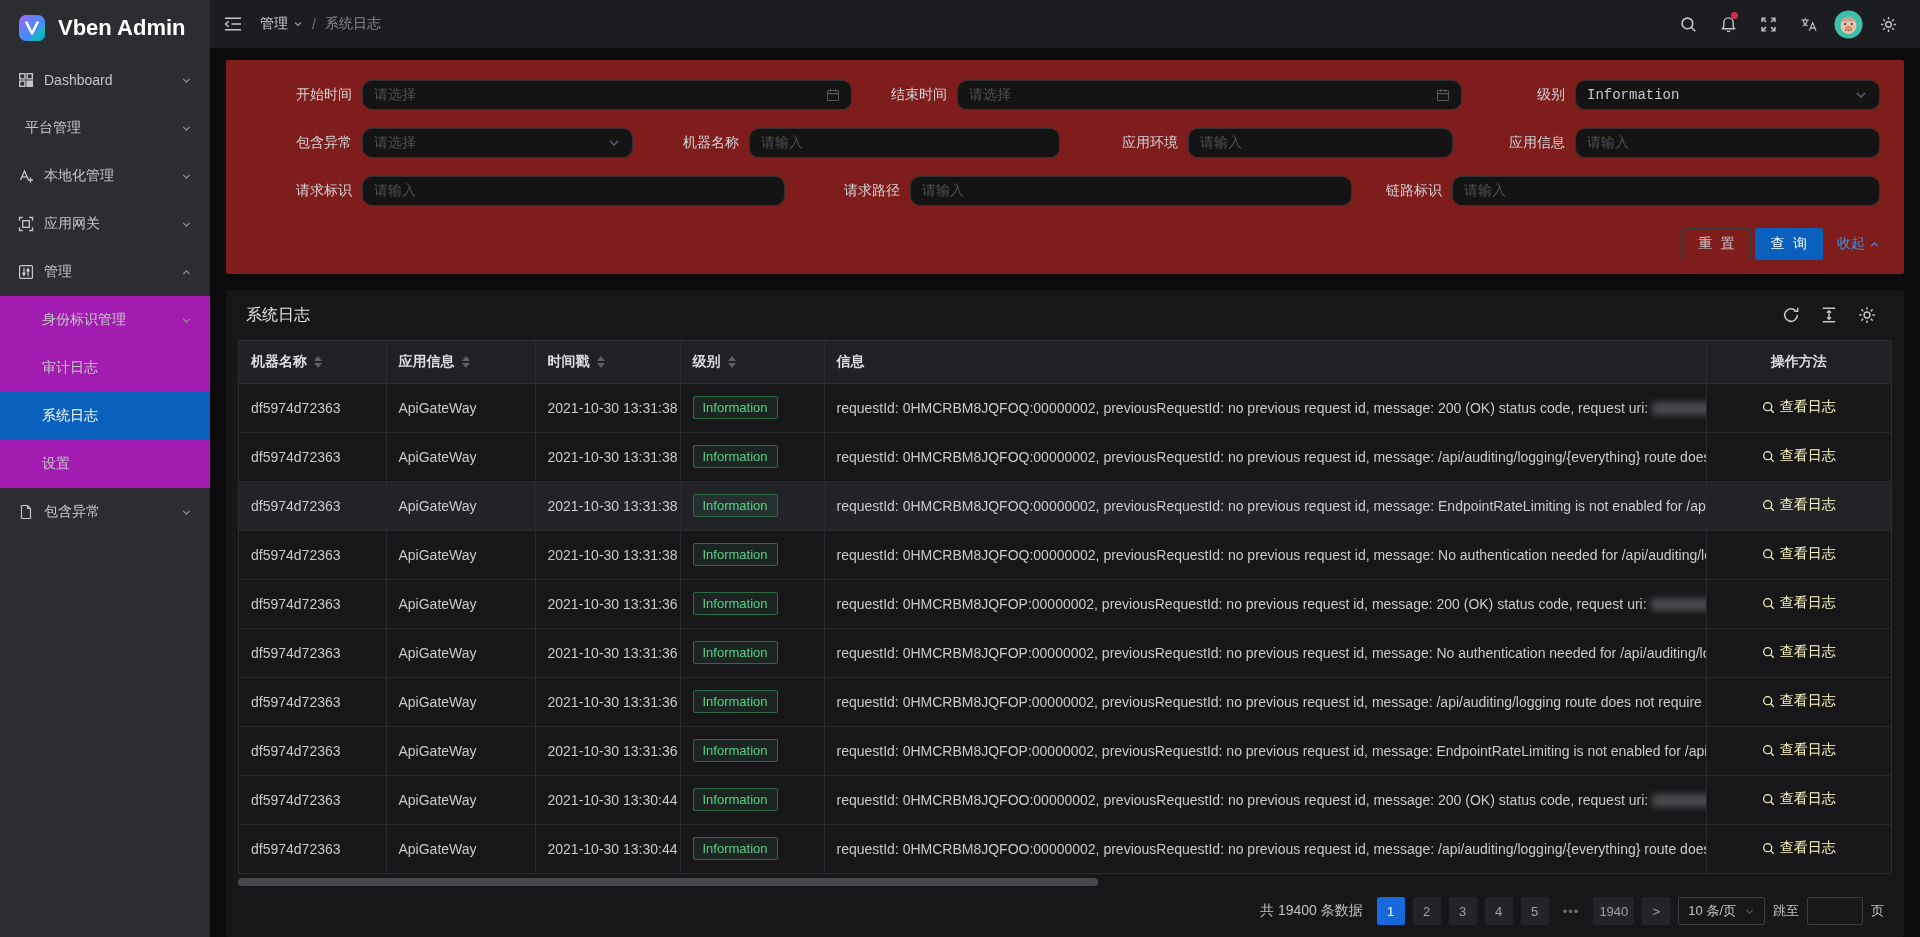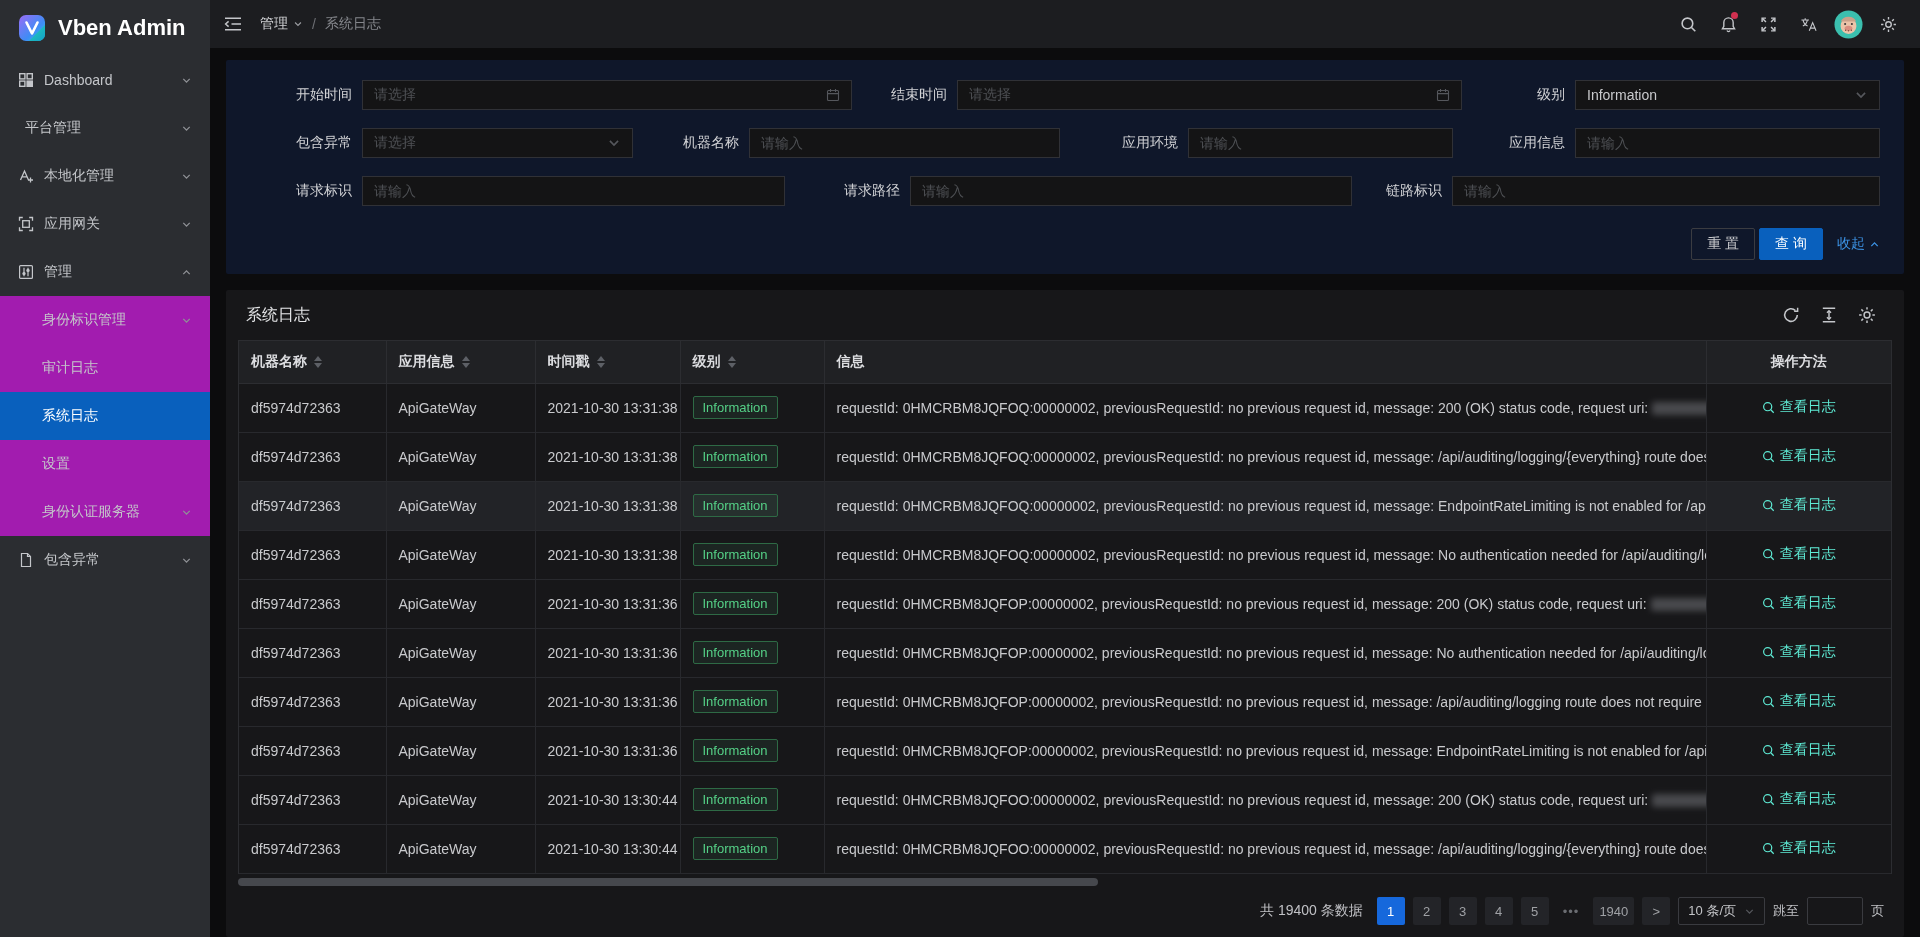--- a/index.html
+++ b/index.html
@@ -37,25 +37,25 @@
   .bc-item.current { color:#85878c; cursor:default; }
   .topbar-right { margin-left:auto; display:flex; align-items:center; }
   .tb-ico { width:40px; height:48px; display:flex; align-items:center; justify-content:center; color:#c4c6ca; cursor:pointer; position:relative; }
   .tb-ico svg { width:17px; height:17px; }
   .tb-ico .dot { position:absolute; top:12px; right:10px; width:7px; height:7px; border-radius:50%; background:#d03050; }
   .tb-ico.avatar svg { width:29px; height:29px; }
 
   .content { flex:1; display:flex; flex-direction:column; padding:12px 16px 0; gap:16px; min-height:0; }
 
   
-  .filter-card { background:#0f172a; border-radius:2px; padding:20px 24px 14px; flex-shrink:0; }
+  .filter-card { background:#7f1d1d; border-radius:2px; padding:20px 24px 14px; flex-shrink:0;font-family:Liberation Mono, monospace; }
   .f-row { display:flex; align-items:center; margin-bottom:18px; }
   .f-field { display:flex; align-items:center; }
   .f-field .lbl { width:112px; text-align:right; padding-right:10px; color:#d2d3d6; white-space:nowrap; flex-shrink:0; }
-  .f-field .ctl { height:30px; background:#141415; border:1px solid #303136; border-radius:0; display:flex; align-items:center; padding:4px 11px; position:relative; }
+  .f-field .ctl { height:30px; background:#141415; border:1px solid #303136; border-radius:10px; display:flex; align-items:center; padding:4px 11px; position:relative; }
   .f-field .ctl input { flex:1; min-width:0; background:transparent; border:none; outline:none; color:#c9cacd; font-size:14px; font-family:inherit; }
   .f-field .ctl input::placeholder { color:#4e5054; }
   .f-field .ctl .ph { color:#4e5054; flex:1; }
   .f-field .ctl .val { color:#c9cacd; flex:1; }
   .f-field .ctl .suffix { width:14px; height:14px; color:#55575c; display:inline-flex; margin-left:8px; flex-shrink:0; }
   .f-field .ctl .suffix svg { width:14px; height:14px; }
   .f-start-time .ctl { width:490px; }
   .f-end-time .lbl { width:105px; }
   .f-end-time .ctl { width:505px; }
   .f-level { flex:1; } .f-level .lbl { width:113px; } .f-level .ctl { flex:1; }
@@ -89,21 +89,21 @@
   .sort { display:inline-flex; flex-direction:column; gap:2px; margin-left:7px; vertical-align:middle; }
   .sort i { width:0; height:0; border-left:4px solid transparent; border-right:4px solid transparent; display:block; }
   .sort .c-up { border-bottom:5px solid #5d6066; }
   .sort .c-down { border-top:5px solid #5d6066; }
   td { height:49px; padding:0 12px; border-right:1px solid #28292d; border-bottom:1px solid #28292d; color:#c9cacd; white-space:nowrap; overflow:hidden; }
   td:last-child { border-right:none; }
   tr.hovered td { background:#222327; }
   .badge { display:inline-block; padding:2px 9px; font-size:13px; color:#55d187; border:1px solid #2e6a45; background:rgba(85,209,135,0.08); border-radius:2px; line-height:17px; }
   .redact { display:inline-block; width:88px; height:13px; background:#6a6b70; filter:blur(3px); border-radius:2px; vertical-align:-2px; margin-left:4px; opacity:0.6; }
   td.action { text-align:center; }
-  .view-link { color:#5eead4; cursor:pointer; display:inline-flex; align-items:center; gap:5px; }
+  .view-link { color:#fef9c3; cursor:pointer; display:inline-flex; align-items:center; gap:5px; }
   .view-link .mg { width:13px; height:13px; display:inline-flex; }
   .view-link .mg svg { width:13px; height:13px; }
 
   .hscroll { height:10px; margin:3px 0 4px; position:relative; flex-shrink:0; }
   .hthumb { position:absolute; left:0; top:1px; height:8px; width:52%; background:#46484d; border-radius:4px; cursor:pointer; }
 
   
   .pagination { height:46px; display:flex; align-items:center; justify-content:flex-end; gap:8px; padding:0 8px 6px; flex-shrink:0; }
   .pg-total { color:#c0c1c5; margin-right:6px; }
   .pg-item { min-width:28px; height:28px; padding:0 6px; border-radius:2px; background:#232428; color:#9fa1a5; border:none; font-size:13px; font-family:inherit; display:inline-flex; align-items:center; justify-content:center; cursor:pointer; }
@@ -220,28 +220,20 @@
         </div>
         <div class="s-item sub">
           <span class="s-label">审计日志</span>
         </div>
         <div class="s-item sub active">
           <span class="s-label">系统日志</span>
         </div>
         <div class="s-item sub">
           <span class="s-label">设置</span>
         </div>
-        <div class="s-item sub">
-          <span class="s-label">身份认证服务器</span>
-          <span class="s-caret">
-            <svg viewBox="0 0 12 12" fill="none" stroke="currentColor" stroke-width="1.4">
-              <path d="M2.5 4.2 L6 7.8 L9.5 4.2"></path>
-            </svg>
-          </span>
-        </div>
         <div class="s-item">
           <span class="s-icon">
             <svg viewBox="0 0 16 16" fill="none" stroke="currentColor" stroke-width="1.2">
               <path d="M3.5 1.5 h6 l3 3 v10 h-9 z"></path>
               <path d="M9.5 1.5 v3 h3"></path>
             </svg>
           </span>
           <span class="s-label">包含异常</span>
           <span class="s-caret">
             <svg viewBox="0 0 12 12" fill="none" stroke="currentColor" stroke-width="1.4">

